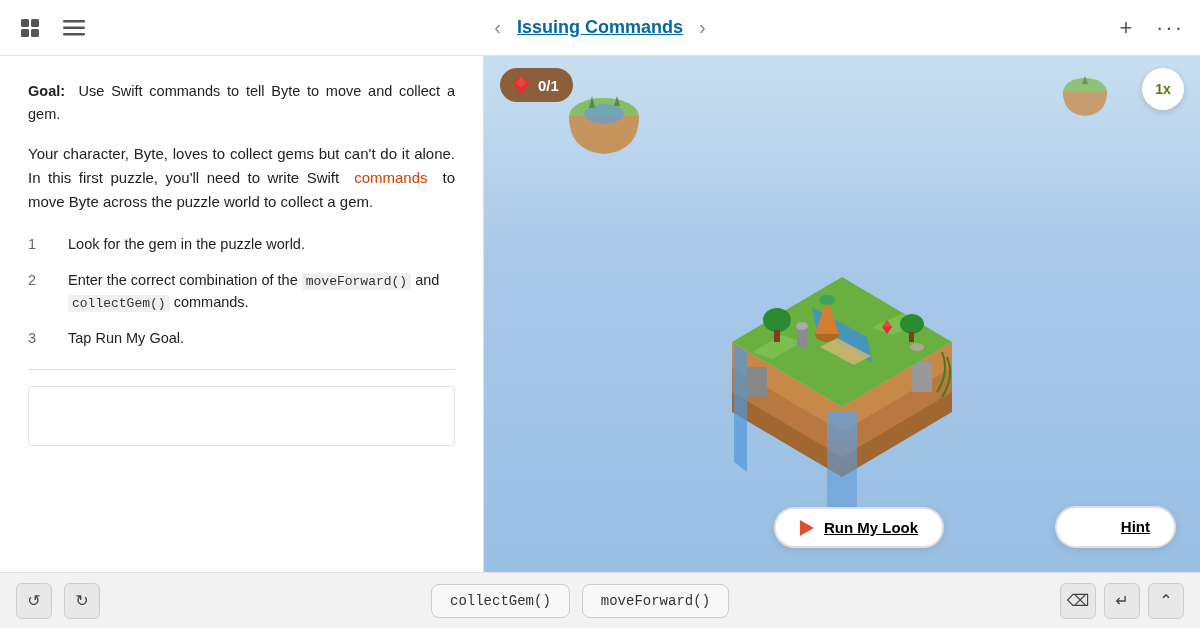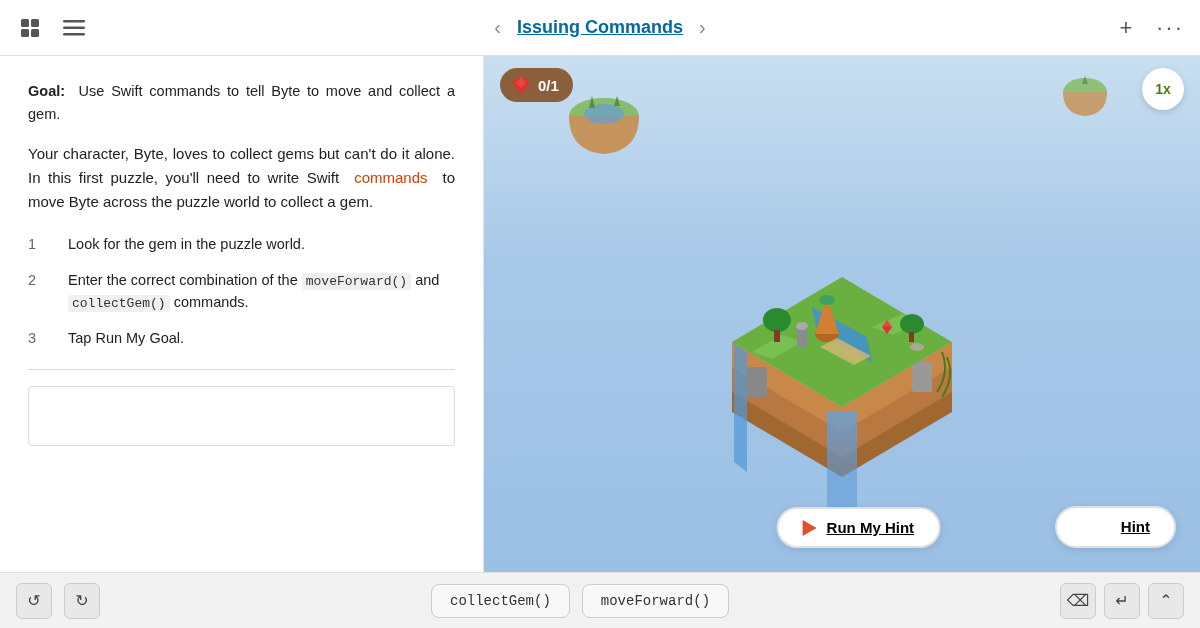--- a/index.html
+++ b/index.html
@@ -502,21 +502,21 @@
 
           <path d="M270 200 Q278 220 265 240" stroke="#4a7a20" stroke-width="2" fill="none"></path>
           <path d="M275 205 Q283 225 270 245" stroke="#4a7a20" stroke-width="2" fill="none"></path>
         </svg>
       </div>
 
       <div class="waterfall"></div>
 
       <div class="run-button">
         <div class="run-button-icon"></div>
-        <span class="run-button-text">Run My Hint</span>
+        <span class="run-button-text">Run My Look</span>
       </div>
 
       <div class="hint-button">
         <span class="hint-button-text">Hint</span>
       </div>
 
     </div>
   </div>
 </div>
 

